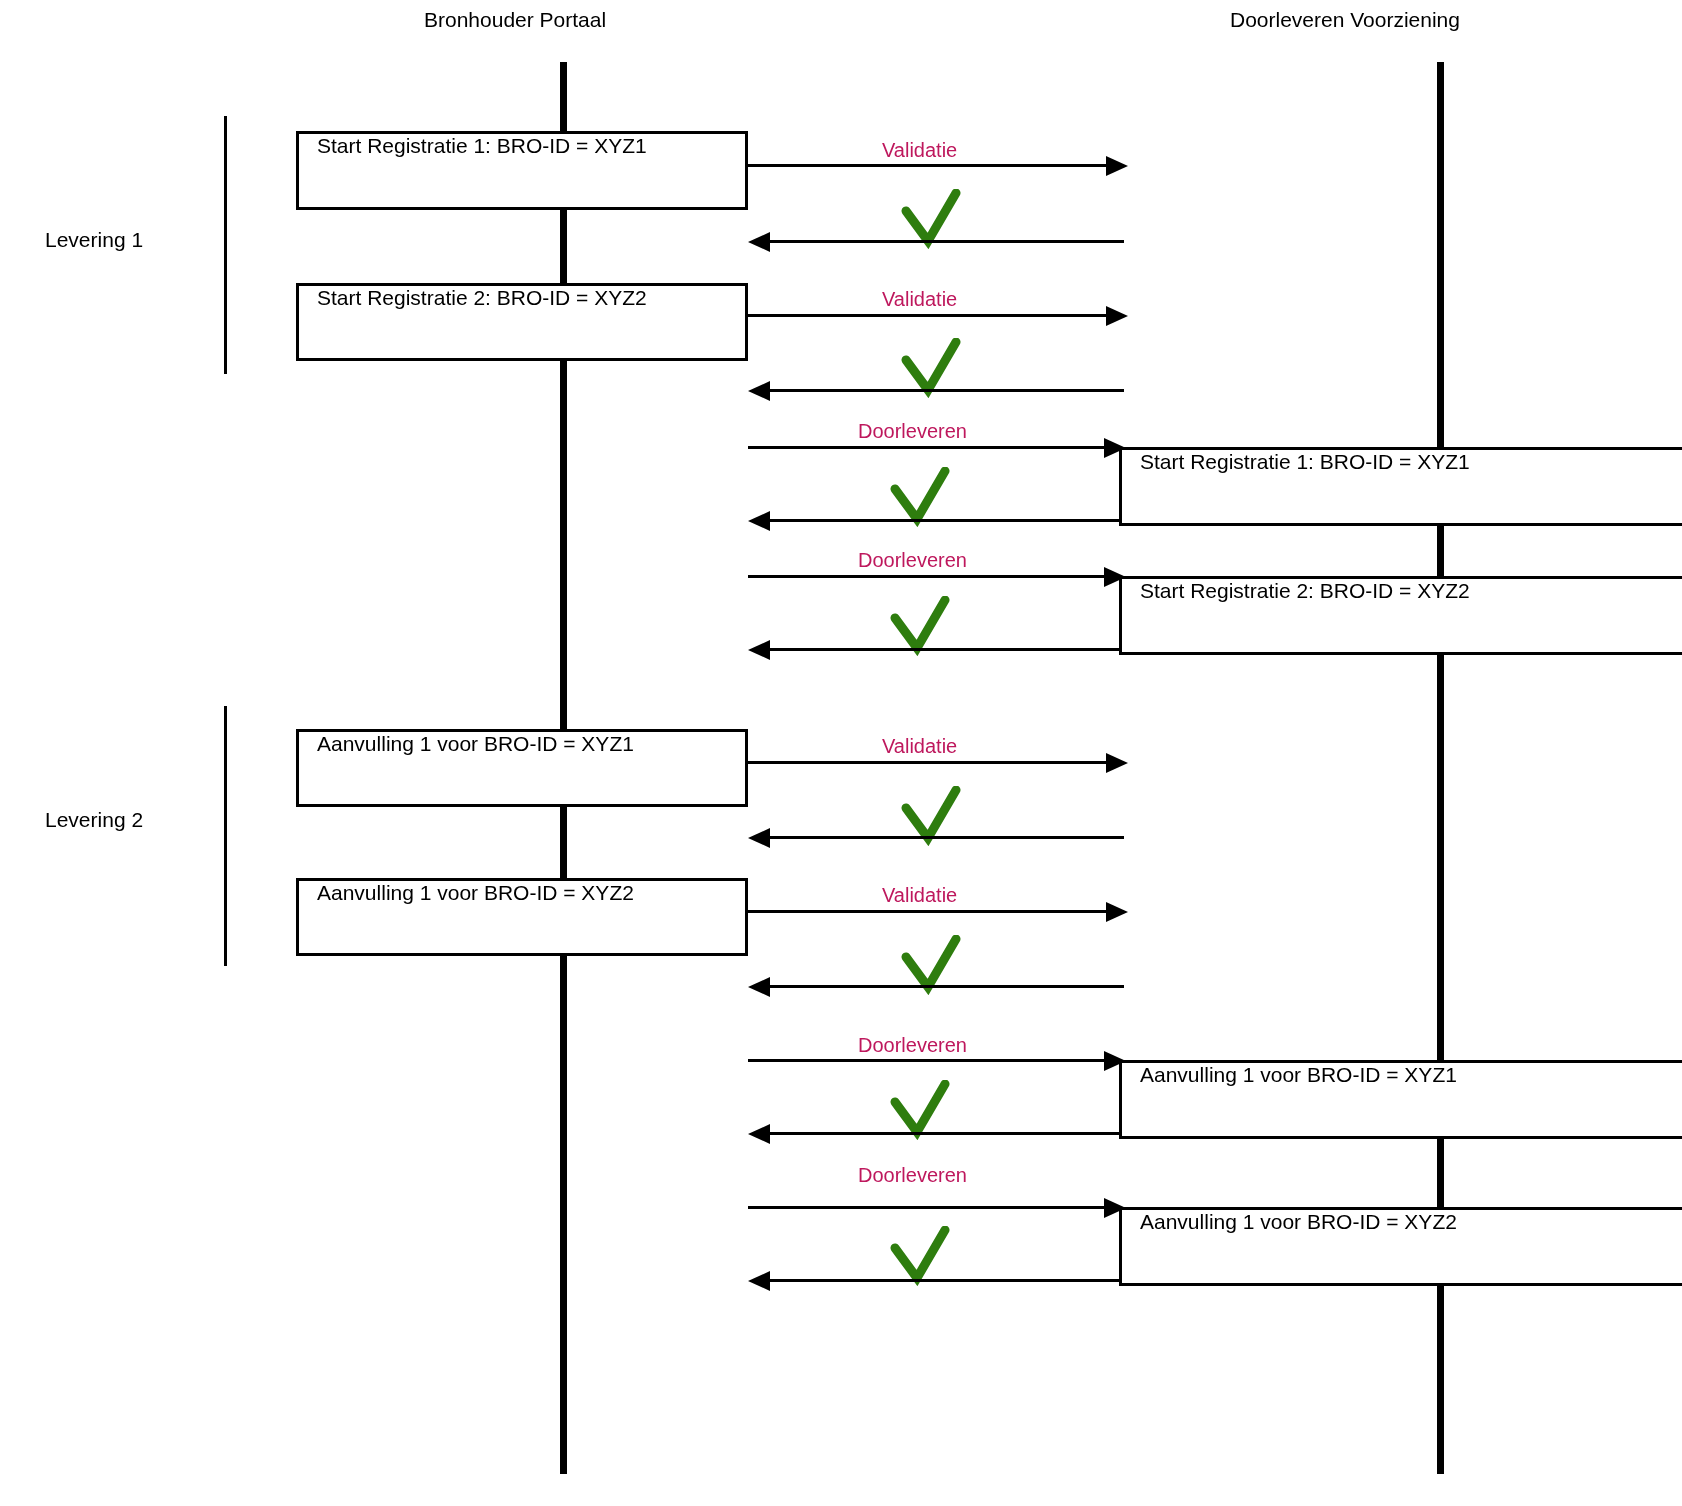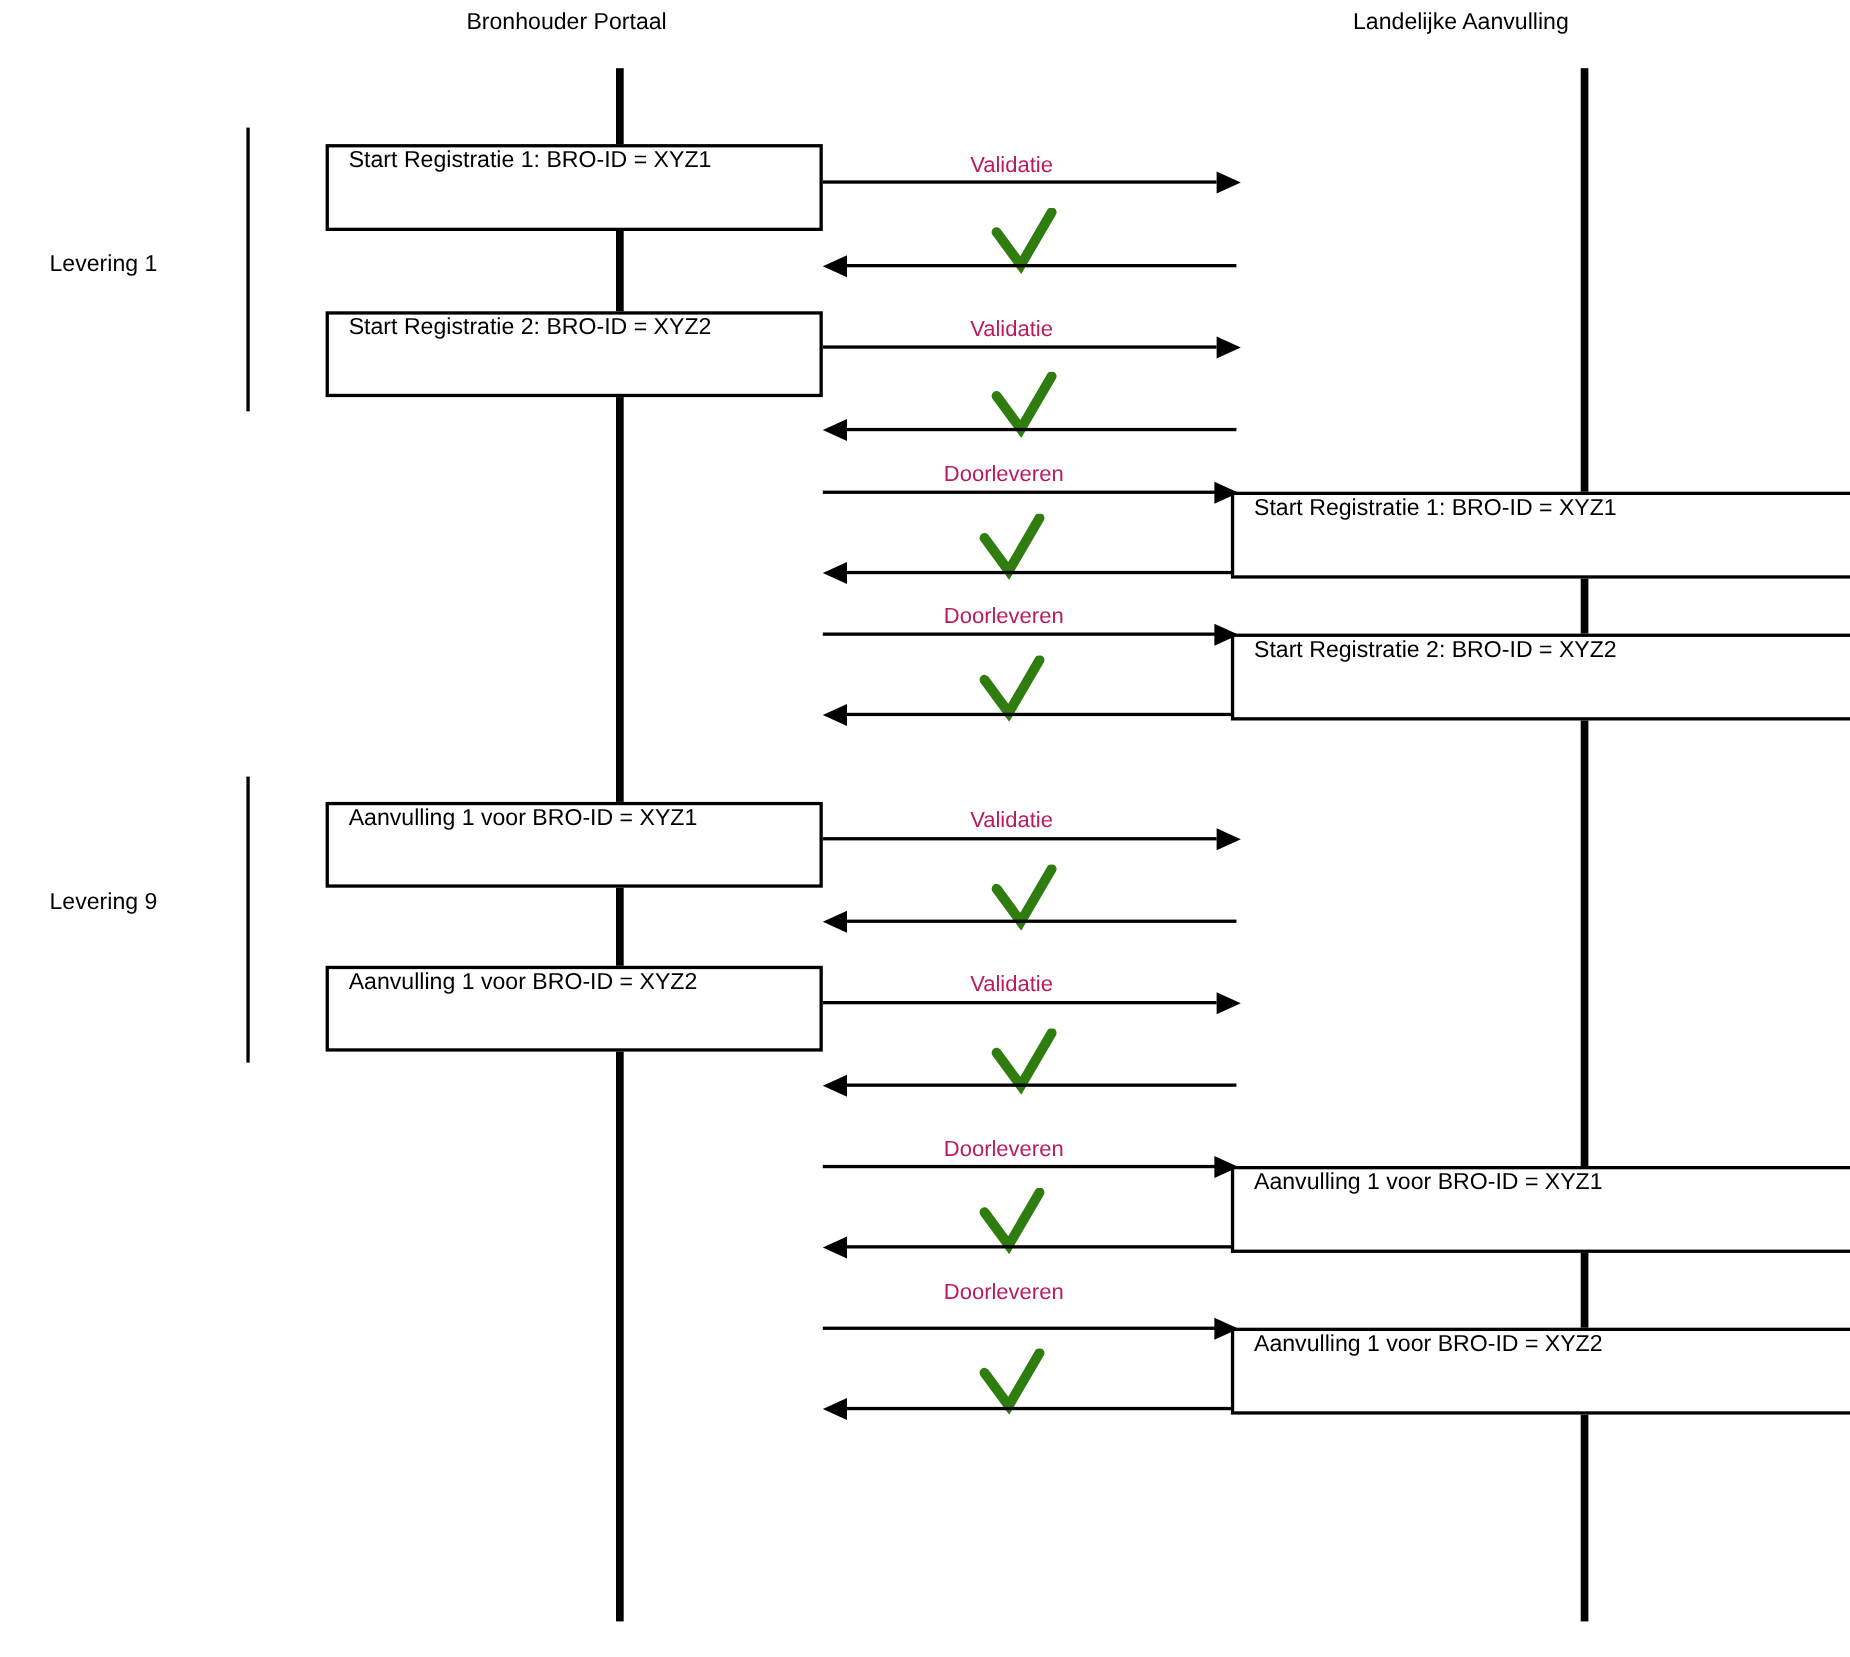--- a/index.html
+++ b/index.html
@@ -17,30 +17,30 @@
   .arrowhead.right{border-top:10px solid transparent;border-bottom:10px solid transparent;border-left:22px solid #000;}
   .arrowhead.left{border-top:10px solid transparent;border-bottom:10px solid transparent;border-right:22px solid #000;}
   .check{position:absolute;}
 </style>
 </head>
 <body>
 
 <div id="stage">
 
   <div class="lifeline-label" style="left:424px;top:8px;">Bronhouder Portaal</div>
-  <div class="lifeline-label" style="left:1230px;top:8px;">Landelijke Aanvulling</div>
+  <div class="lifeline-label" style="left:1230px;top:8px;">Doorleveren Voorziening</div>
 
   <div class="lifeline" style="left:560px;top:62px;height:1412px;"></div>
   <div class="lifeline" style="left:1437px;top:62px;height:1412px;"></div>
 
   <div class="group-bracket" style="left:224px;top:116px;height:258px;"></div>
   <div class="group-label" style="left:45px;top:228px;text-align:right;">Levering 1</div>
 
   <div class="group-bracket" style="left:224px;top:706px;height:260px;"></div>
-  <div class="group-label" style="left:45px;top:808px;">Levering 9</div>
+  <div class="group-label" style="left:45px;top:808px;">Levering 2</div>
 
   <div class="msgbox" style="left:296px;top:131px;width:452px;height:79px;">
     <span>Start Registratie 1: BRO-ID = XYZ1</span>
   </div>
   <div class="msgbox" style="left:296px;top:283px;width:452px;height:78px;">
     <span>Start Registratie 2: BRO-ID = XYZ2</span>
   </div>
   <div class="msgbox" style="left:296px;top:729px;width:452px;height:78px;">
     <span>Aanvulling 1 voor BRO-ID = XYZ1</span>
   </div>

